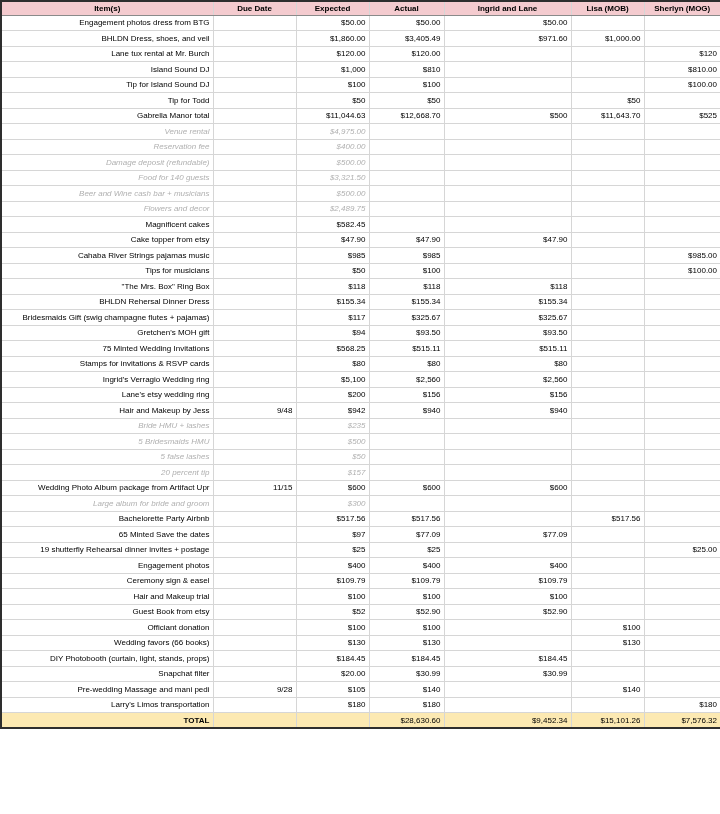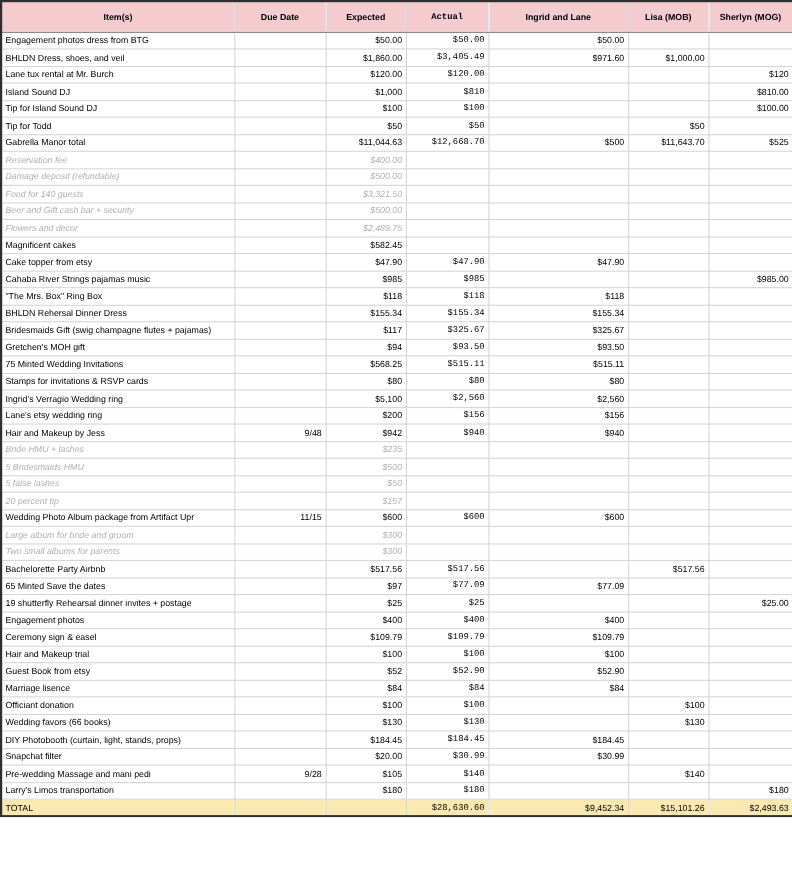--- a/index.html
+++ b/index.html
@@ -20,33 +20,33 @@
     border: 1px solid var(--grid, #d6d6d6);
     padding: 0 3px;
     height: 15.5px;
     box-sizing: border-box;
     overflow: hidden;
     white-space: nowrap;
     font-weight: normal;
     vertical-align: middle;
   }
   table.grid thead th {
-    height: 28px;
+    height: 14px;
     background: var(--header-bg, #f4cbcf);
     font-weight: bold;
     text-align: center;
     border-bottom: 1px solid #8a8a8a;
   }
-  td.align-left { text-align: left; }
+  td.align-left { text-align: right; }
   td.align-right { text-align: right; }
   td.col-due { padding-right: 11px; }
-  th.col-actual, td.col-actual { border-right: 2px solid var(--divider, #000); font-family: Liberation Mono, monospace; }
+  th.col-actual, td.col-actual { border-right: 2px solid var(--divider, #000); }
   tr.type-sub td { color: var(--sub-text, #b0b0b0); font-style: italic; }
   tr.type-total td { background: var(--total-bg, #fce9b2); }
-  tr.type-total td.col-item { font-weight: normal; }
+  tr.type-total td.col-item { font-weight: bold; }
 </style>
 </head>
 <body>
 
 <div class="sheet">
   <table class="grid">
     <colgroup>
         <col style="width: 212px;">
         <col style="width: 83px;">
         <col style="width: 73px;">
@@ -124,20 +124,29 @@
         <tr class="type-normal">
           <td class="col-item align-left">Gabrella Manor total</td>
           <td class="col-due align-right"></td>
           <td class="col-expected align-right">$11,044.63</td>
           <td class="col-actual align-right">$12,668.70</td>
           <td class="col-ingrid_and_lane align-right">$500</td>
           <td class="col-lisa_mob align-right">$11,643.70</td>
           <td class="col-sherlyn_mog align-right">$525</td>
         </tr>
         <tr class="type-sub">
+          <td class="col-item align-left">Venue rental</td>
+          <td class="col-due align-right"></td>
+          <td class="col-expected align-right">$4,975.00</td>
+          <td class="col-actual align-right"></td>
+          <td class="col-ingrid_and_lane align-right"></td>
+          <td class="col-lisa_mob align-right"></td>
+          <td class="col-sherlyn_mog align-right"></td>
+        </tr>
+        <tr class="type-sub">
           <td class="col-item align-left">Reservation fee</td>
           <td class="col-due align-right"></td>
           <td class="col-expected align-right">$400.00</td>
           <td class="col-actual align-right"></td>
           <td class="col-ingrid_and_lane align-right"></td>
           <td class="col-lisa_mob align-right"></td>
           <td class="col-sherlyn_mog align-right"></td>
         </tr>
         <tr class="type-sub">
           <td class="col-item align-left">Damage deposit (refundable)</td>
@@ -151,21 +160,21 @@
         <tr class="type-sub">
           <td class="col-item align-left">Food for 140 guests</td>
           <td class="col-due align-right"></td>
           <td class="col-expected align-right">$3,321.50</td>
           <td class="col-actual align-right"></td>
           <td class="col-ingrid_and_lane align-right"></td>
           <td class="col-lisa_mob align-right"></td>
           <td class="col-sherlyn_mog align-right"></td>
         </tr>
         <tr class="type-sub">
-          <td class="col-item align-left">Beer and Gift cash bar + security</td>
+          <td class="col-item align-left">Beer and Wine cash bar + musicians</td>
           <td class="col-due align-right"></td>
           <td class="col-expected align-right">$500.00</td>
           <td class="col-actual align-right"></td>
           <td class="col-ingrid_and_lane align-right"></td>
           <td class="col-lisa_mob align-right"></td>
           <td class="col-sherlyn_mog align-right"></td>
         </tr>
         <tr class="type-sub">
           <td class="col-item align-left">Flowers and decor</td>
           <td class="col-due align-right"></td>
@@ -194,20 +203,29 @@
           <td class="col-sherlyn_mog align-right"></td>
         </tr>
         <tr class="type-normal">
           <td class="col-item align-left">Cahaba River Strings pajamas music</td>
           <td class="col-due align-right"></td>
           <td class="col-expected align-right">$985</td>
           <td class="col-actual align-right">$985</td>
           <td class="col-ingrid_and_lane align-right"></td>
           <td class="col-lisa_mob align-right"></td>
           <td class="col-sherlyn_mog align-right">$985.00</td>
+        </tr>
+        <tr class="type-normal">
+          <td class="col-item align-left">Tips for musicians</td>
+          <td class="col-due align-right"></td>
+          <td class="col-expected align-right">$50</td>
+          <td class="col-actual align-right">$100</td>
+          <td class="col-ingrid_and_lane align-right"></td>
+          <td class="col-lisa_mob align-right"></td>
+          <td class="col-sherlyn_mog align-right">$100.00</td>
         </tr>
         <tr class="type-normal">
           <td class="col-item align-left">"The Mrs. Box" Ring Box</td>
           <td class="col-due align-right"></td>
           <td class="col-expected align-right">$118</td>
           <td class="col-actual align-right">$118</td>
           <td class="col-ingrid_and_lane align-right">$118</td>
           <td class="col-lisa_mob align-right"></td>
           <td class="col-sherlyn_mog align-right"></td>
         </tr>
@@ -330,29 +348,20 @@
         </tr>
         <tr class="type-sub">
           <td class="col-item align-left">Large album for bride and groom</td>
           <td class="col-due align-right"></td>
           <td class="col-expected align-right">$300</td>
           <td class="col-actual align-right"></td>
           <td class="col-ingrid_and_lane align-right"></td>
           <td class="col-lisa_mob align-right"></td>
           <td class="col-sherlyn_mog align-right"></td>
         </tr>
-        <tr class="type-sub">
-          <td class="col-item align-left">Two small albums for parents</td>
-          <td class="col-due align-right"></td>
-          <td class="col-expected align-right">$300</td>
-          <td class="col-actual align-right"></td>
-          <td class="col-ingrid_and_lane align-right"></td>
-          <td class="col-lisa_mob align-right"></td>
-          <td class="col-sherlyn_mog align-right"></td>
-        </tr>
         <tr class="type-normal">
           <td class="col-item align-left">Bachelorette Party Airbnb</td>
           <td class="col-due align-right"></td>
           <td class="col-expected align-right">$517.56</td>
           <td class="col-actual align-right">$517.56</td>
           <td class="col-ingrid_and_lane align-right"></td>
           <td class="col-lisa_mob align-right">$517.56</td>
           <td class="col-sherlyn_mog align-right"></td>
         </tr>
         <tr class="type-normal">
@@ -399,29 +408,20 @@
           <td class="col-ingrid_and_lane align-right">$100</td>
           <td class="col-lisa_mob align-right"></td>
           <td class="col-sherlyn_mog align-right"></td>
         </tr>
         <tr class="type-normal">
           <td class="col-item align-left">Guest Book from etsy</td>
           <td class="col-due align-right"></td>
           <td class="col-expected align-right">$52</td>
           <td class="col-actual align-right">$52.90</td>
           <td class="col-ingrid_and_lane align-right">$52.90</td>
-          <td class="col-lisa_mob align-right"></td>
-          <td class="col-sherlyn_mog align-right"></td>
-        </tr>
-        <tr class="type-normal">
-          <td class="col-item align-left">Marriage lisence</td>
-          <td class="col-due align-right"></td>
-          <td class="col-expected align-right">$84</td>
-          <td class="col-actual align-right">$84</td>
-          <td class="col-ingrid_and_lane align-right">$84</td>
           <td class="col-lisa_mob align-right"></td>
           <td class="col-sherlyn_mog align-right"></td>
         </tr>
         <tr class="type-normal">
           <td class="col-item align-left">Officiant donation</td>
           <td class="col-due align-right"></td>
           <td class="col-expected align-right">$100</td>
           <td class="col-actual align-right">$100</td>
           <td class="col-ingrid_and_lane align-right"></td>
           <td class="col-lisa_mob align-right">$100</td>
@@ -472,17 +472,17 @@
           <td class="col-lisa_mob align-right"></td>
           <td class="col-sherlyn_mog align-right">$180</td>
         </tr>
         <tr class="type-total">
           <td class="col-item align-left">TOTAL</td>
           <td class="col-due align-right"></td>
           <td class="col-expected align-right"></td>
           <td class="col-actual align-right">$28,630.60</td>
           <td class="col-ingrid_and_lane align-right">$9,452.34</td>
           <td class="col-lisa_mob align-right">$15,101.26</td>
-          <td class="col-sherlyn_mog align-right">$2,493.63</td>
+          <td class="col-sherlyn_mog align-right">$7,576.32</td>
         </tr>
       </tbody>
   </table>
 </div>
 
 </body></html>

